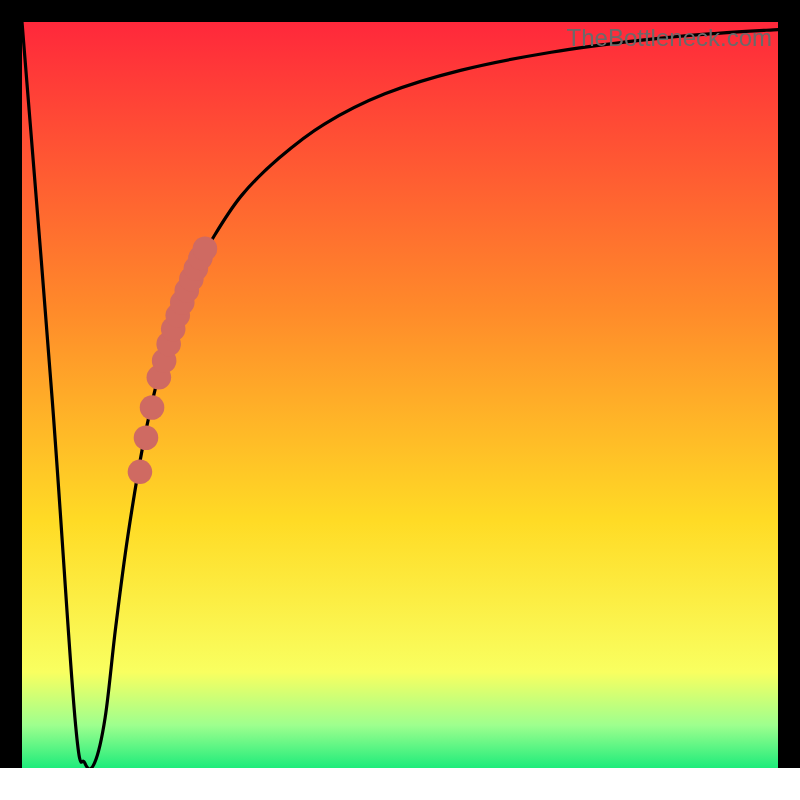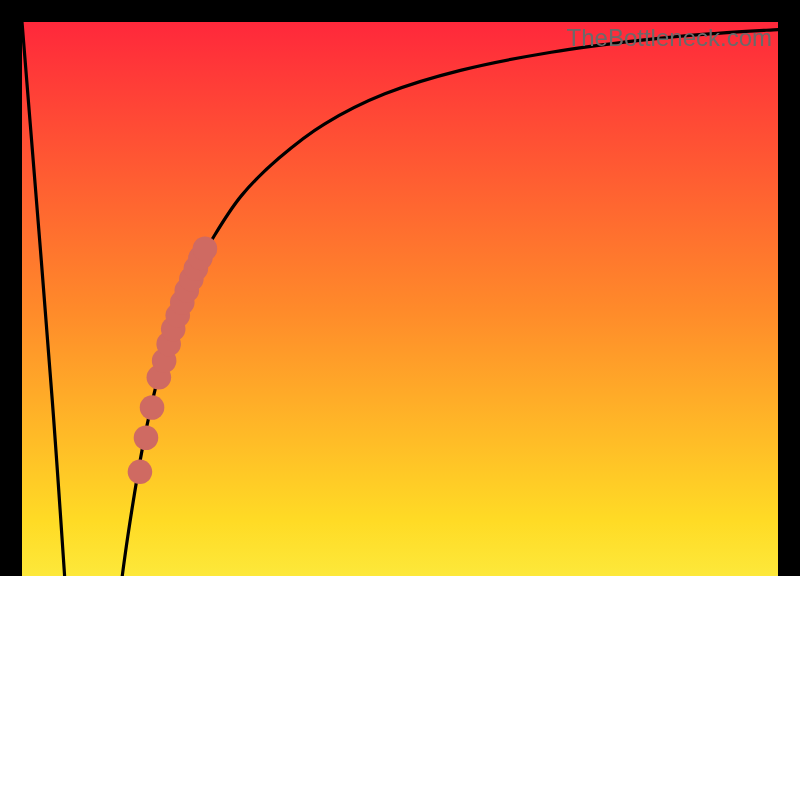--- a/index.html
+++ b/index.html
@@ -3,21 +3,21 @@
 <meta charset="utf-8">
 <style>
   body {
     margin: 0;
     padding: 0;
     background: #fff;
     font-family: Arial, Helvetica, sans-serif;
   }
   .frame {
     width: 800px;
-    height: 576px;
+    height: 768px;
     position: relative;
     background: #000;
     box-sizing: border-box;
   }
   .plot-area {
     position: absolute;
     left: 22px;
     top: 22px;
     width: 756px;
     height: 756px;

